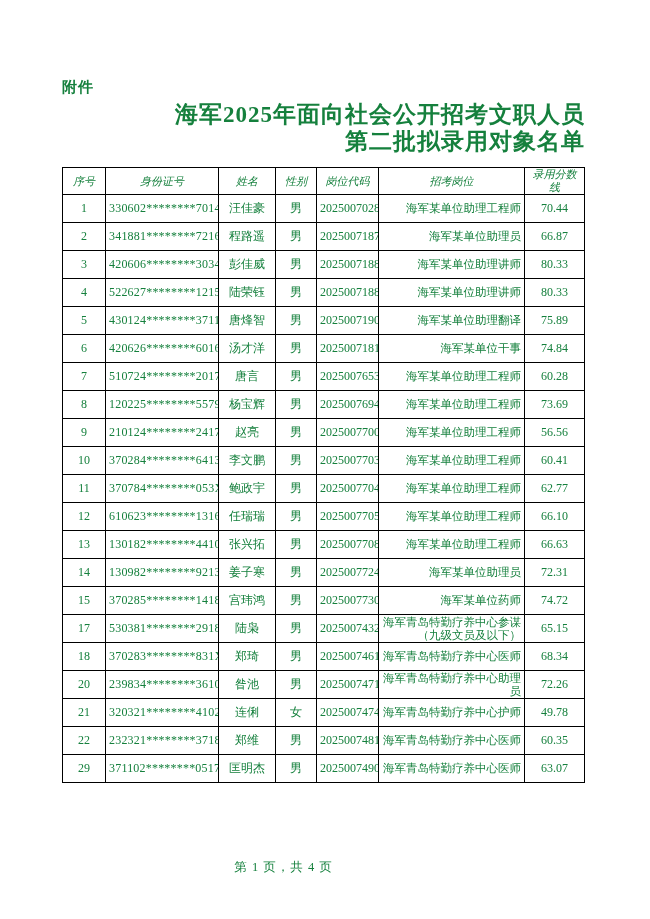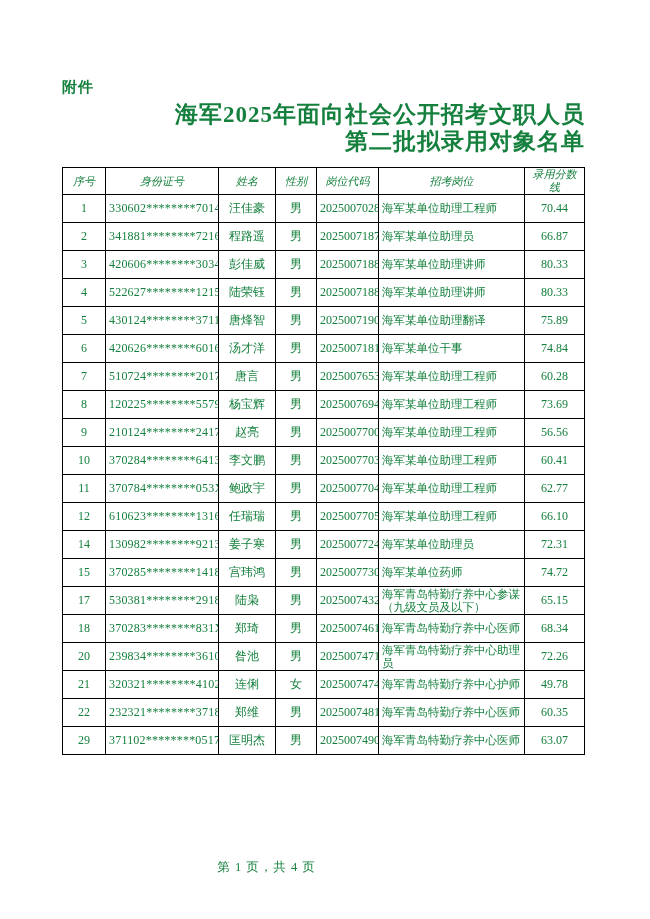--- a/index.html
+++ b/index.html
@@ -55,29 +55,29 @@
     line-height: 13px;
     overflow: hidden;
   }
   table.roster th {
     font-style: italic;
     font-weight: normal;
     font-size: 11px;
     height: 26px;
   }
   table.roster td.c5 {
-    text-align: left;
+    text-align: right;
     font-size: 11.5px;
   }
   table.roster td.c1 {
     letter-spacing: 0.2px;
   }
   .footer {
     position: absolute;
-    left: 0;
+    left: 17px;
     top: 859px;
     width: 533px;
     text-align: center;
     font-size: 12.5px;
     letter-spacing: 1px;
   }
 </style>
 </head>
 <body>
 
@@ -214,20 +214,29 @@
         <tr>
           <td class="c0">12</td>
           <td class="c1">610623********1316</td>
           <td class="c2">任瑞瑞</td>
           <td class="c3">男</td>
           <td class="c4">2025007705</td>
           <td class="c5">海军某单位助理工程师</td>
           <td class="c6">66.10</td>
         </tr>
         <tr>
+          <td class="c0">13</td>
+          <td class="c1">130182********4410</td>
+          <td class="c2">张兴拓</td>
+          <td class="c3">男</td>
+          <td class="c4">2025007708</td>
+          <td class="c5">海军某单位助理工程师</td>
+          <td class="c6">66.63</td>
+        </tr>
+        <tr>
           <td class="c0">14</td>
           <td class="c1">130982********9213</td>
           <td class="c2">姜子寒</td>
           <td class="c3">男</td>
           <td class="c4">2025007724</td>
           <td class="c5">海军某单位助理员</td>
           <td class="c6">72.31</td>
         </tr>
         <tr>
           <td class="c0">15</td>

